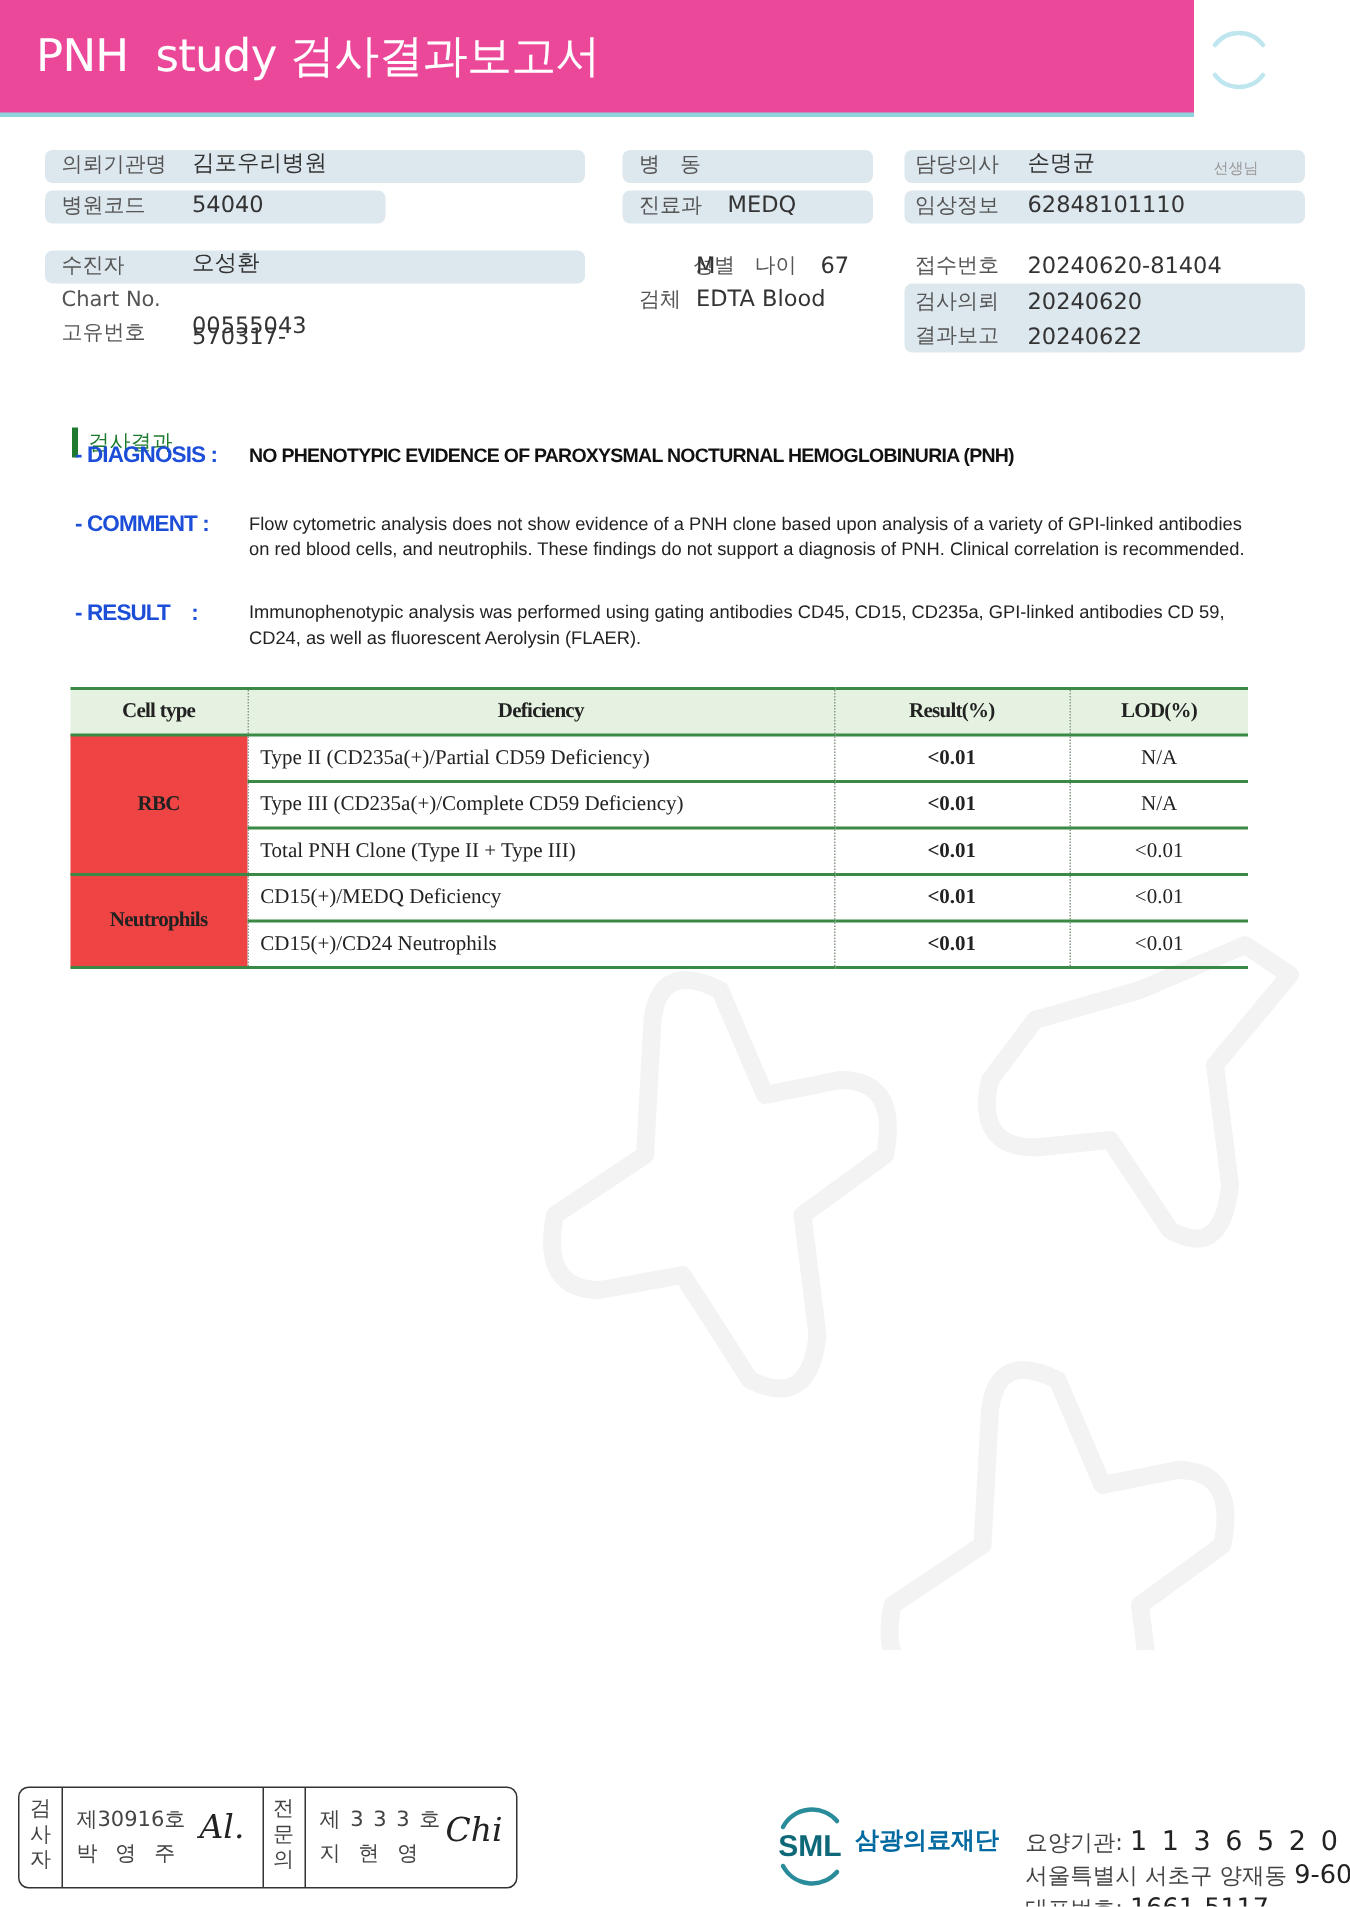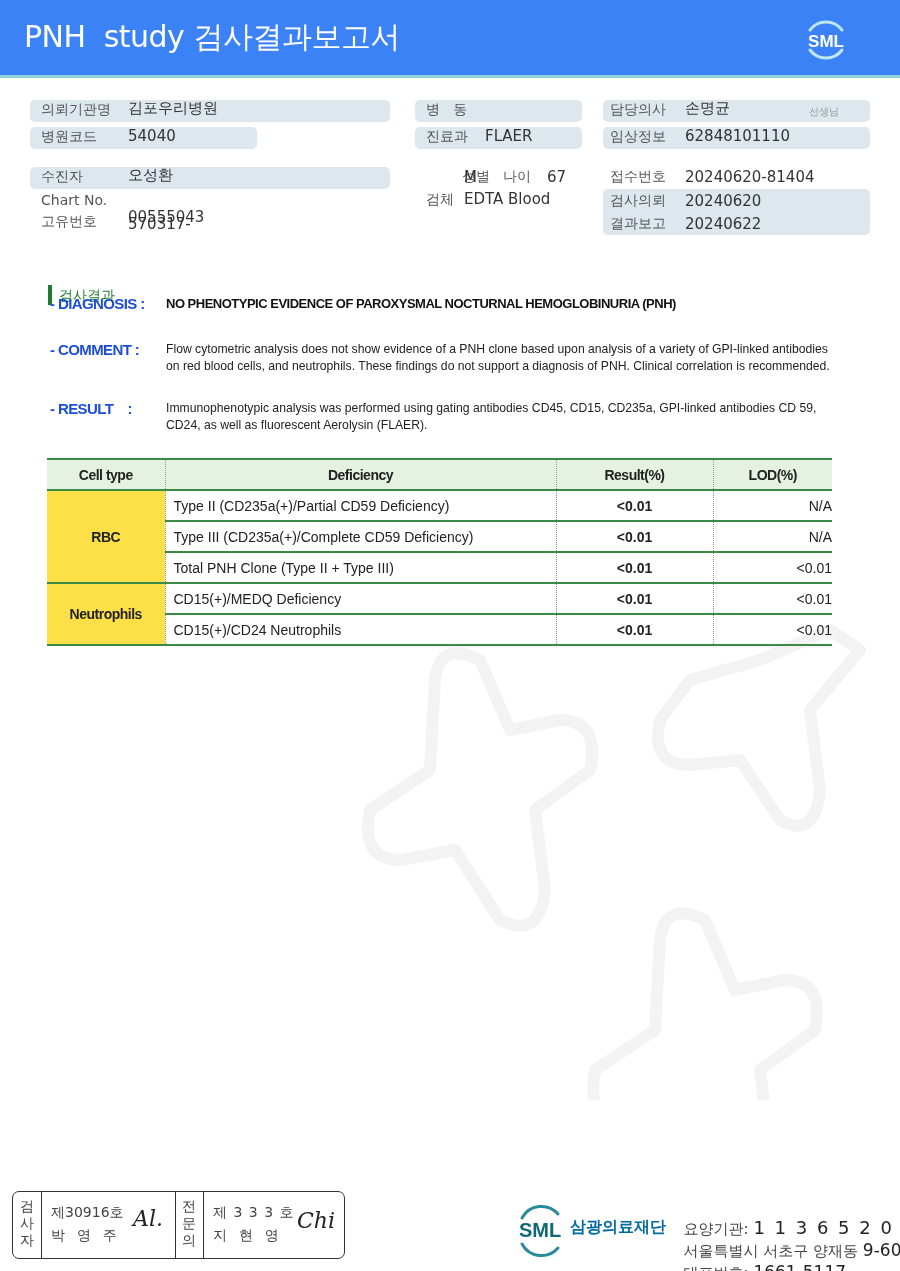--- a/index.html
+++ b/index.html
@@ -1,41 +1,41 @@
 <!DOCTYPE html>
 <html><head>
 <meta charset="utf-8">
 <style>
   * { box-sizing: border-box; margin: 0; padding: 0; }
   html, body { width: 900px; height: 1271px; background: #ffffff; overflow: hidden; }
   body { position: relative; font-family: "DejaVu Sans", "Liberation Sans", sans-serif; color: #333; }
 
-  .header { position: absolute; left: 0; top: 0; width: 900px; height: 78px; background: #3b82f6; border-bottom: 3px solid #8fd3df; }
+  .header { position: absolute; left: 0; top: 0; width: 796px; height: 78px; background: #ec4899; border-bottom: 3px solid #8fd3df; }
   .header-title { position: absolute; left: 24px; top: 17px; font-size: 30px; color: #ffffff; letter-spacing: -0.5px; white-space: pre; }
   .header-logo { position: absolute; left: 798px; top: 12px; width: 56px; height: 56px; }
 
   .pill { position: absolute; height: 22px; background: #dde7ee; border-radius: 5px; }
   .lbl { position: absolute; font-size: 14px; color: #555; white-space: nowrap; }
   .val { position: absolute; font-size: 15px; color: #333; white-space: nowrap; }
   .small { font-size: 10px; color: #999; }
 
   .section-title { position: absolute; left: 48px; top: 257px; height: 20px; padding-left: 7px; border-left: 4px solid #1e7a2e; font-size: 14px; font-weight: normal; color: #1e7a2e; line-height: 20px; margin-top: 28px; }
 
   .para-lbl { position: absolute; left: 50px; font-family: "Liberation Sans", sans-serif; font-weight: bold; font-size: 15px; color: #1d4ed8; letter-spacing: -0.6px; white-space: pre; }
   .para-txt { position: absolute; left: 166px; width: 670px; font-family: "Liberation Sans", sans-serif; font-size: 12.2px; color: #222; line-height: 16.5px; }
   .diag-txt { position: absolute; left: 166px; top: 296px; font-family: "Liberation Sans", sans-serif; font-weight: bold; font-size: 13px; color: #111; letter-spacing: -0.5px; white-space: nowrap; }
 
-  table.res { position: absolute; left: 47px; top: 458px; width: 785px; border-collapse: collapse; font-family: Liberation Sans, sans-serif; font-size: 14px; color: #222; }
+  table.res { position: absolute; left: 47px; top: 458px; width: 785px; border-collapse: collapse; font-family: Liberation Serif, serif; font-size: 14px; color: #222; }
   table.res th { background: #e6f2e1; height: 31px; font-weight: bold; font-size: 14px; letter-spacing: -0.5px; border-top: 2px solid #3a8a46; border-bottom: 2px solid #3a8a46; }
   table.res td { height: 31px; border-bottom: 2px solid #3a8a46; }
   table.res .dl { border-left: 1px dotted #8a9a8a; }
-  table.res td.cell { background: #fde047; text-align: center; font-weight: bold; letter-spacing: -0.5px; }
+  table.res td.cell { background: #ef4444; text-align: center; font-weight: bold; letter-spacing: -0.5px; }
   table.res td.def { padding-left: 8px; }
   table.res td.rs { text-align: center; font-weight: bold; }
-  table.res td.lod { text-align: right; }
+  table.res td.lod { text-align: center; }
 
   .watermark { position: absolute; pointer-events: none; }
 
   .sig-box { position: absolute; left: 12px; top: 1191px; width: 333px; height: 68px; border: 1.5px solid #333; border-radius: 7px; }
   .sig-col { position: absolute; top: 0; height: 100%; border-left: 1.2px solid #333; }
   .sig-vert { position: absolute; font-size: 14px; color: #444; line-height: 17px; text-align: center; width: 22px; }
   .sig-txt { position: absolute; font-size: 14px; color: #444; white-space: pre; letter-spacing: 1px; }
   .sig-mark { position: absolute; font-family: "DejaVu Serif", serif; font-style: italic; font-size: 22px; color: #222; }
 
   .footer-logo { position: absolute; left: 510px; top: 1200px; }
@@ -81,21 +81,21 @@
 
 <span class="lbl" style="left:41px;top:213px;">고유번호</span>
 <span class="val" style="left:128px;top:215px;">570317-</span>
 
 <div class="pill" style="left:415px;top:100px;width:167px;"></div>
 <span class="lbl" style="left:426px;top:101px;white-space:pre;">병   동</span>
 <span class="val" style="left:485px;top:101px;"></span>
 
 <div class="pill" style="left:415px;top:127px;width:167px;"></div>
 <span class="lbl" style="left:426px;top:128px;">진료과</span>
-<span class="val" style="left:485px;top:127px;">FLAER</span>
+<span class="val" style="left:485px;top:127px;">MEDQ</span>
 
 <span class="lbl" style="left:426px;top:168px;margin-left:36px;">성별</span>
 <span class="val" style="left:464px;top:168px;">M</span>
 <span class="lbl" style="left:503px;top:168px;">나이</span>
 <span class="val" style="left:547px;top:168px;">67</span>
 
 <span class="lbl" style="left:426px;top:191px;">검체</span>
 <span class="val" style="left:464px;top:190px;">EDTA Blood</span>
 
 <div class="pill" style="left:603px;top:100px;width:267px;"></div>

